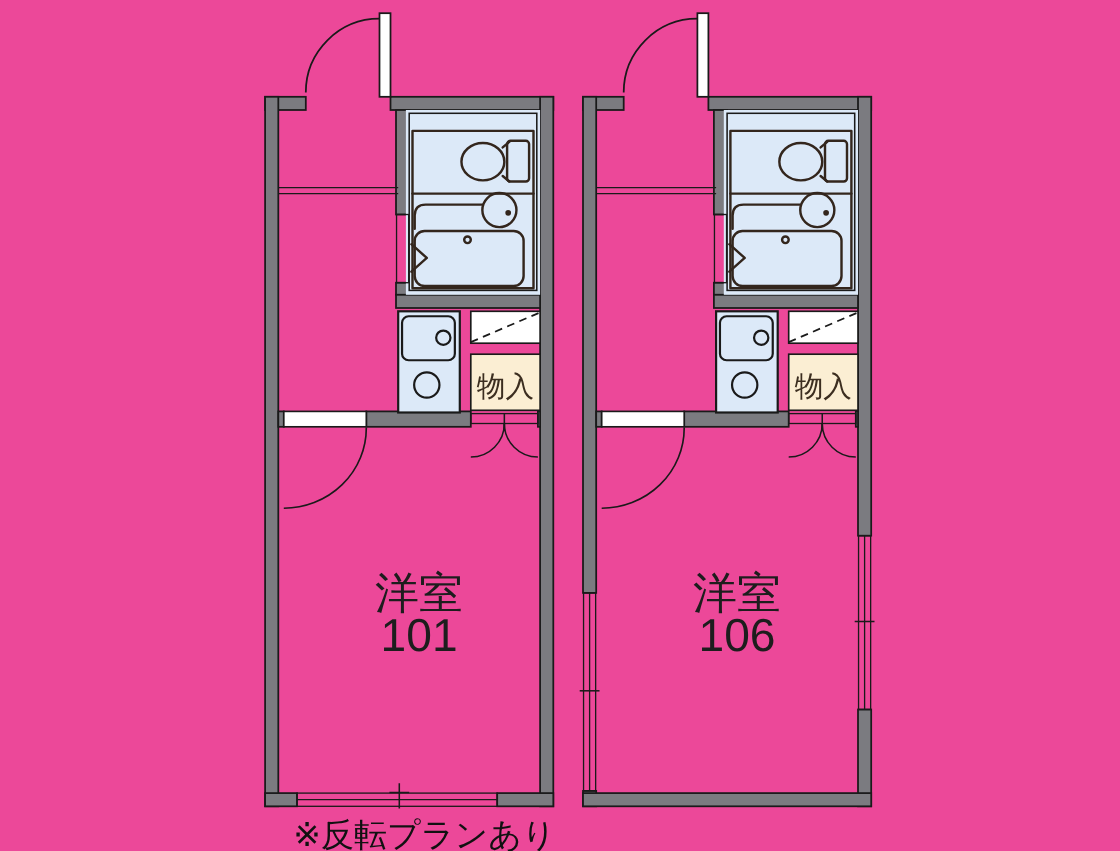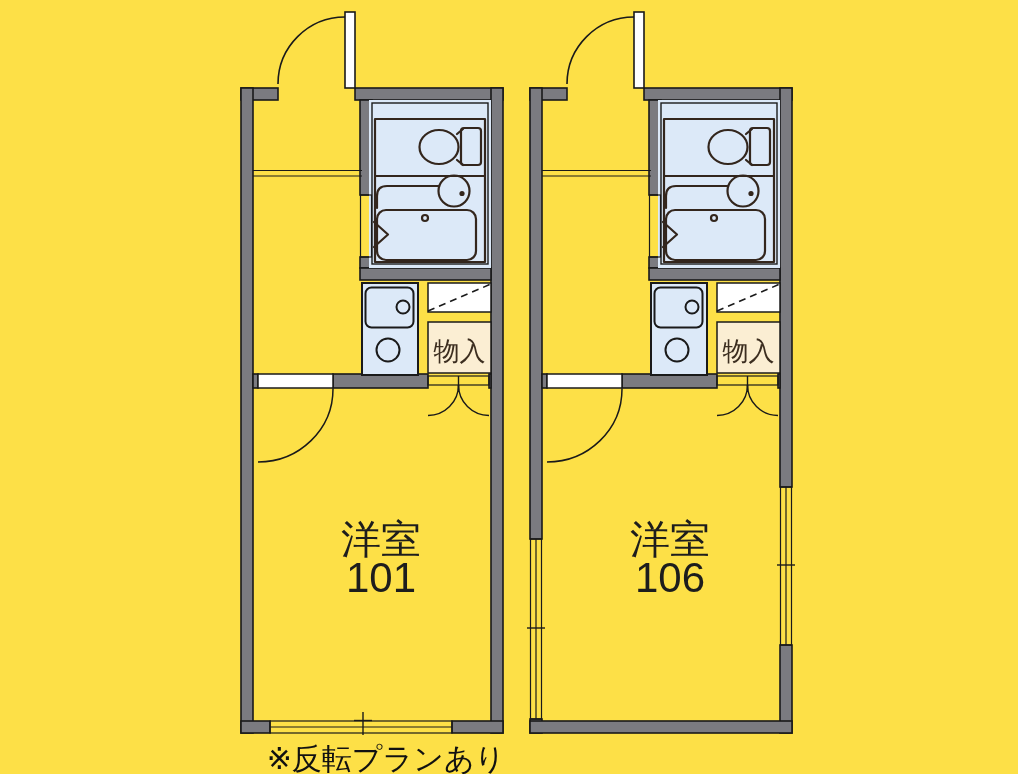--- a/index.html
+++ b/index.html
@@ -1,16 +1,16 @@
 <!DOCTYPE html>
 <html><head>
 <meta charset="utf-8">
 <style>
   html,body{margin:0;padding:0;background:#ffffff;}
-  .canvas{position:relative;width:1018px;height:774px;background:#fde047;overflow:hidden;}
+  .canvas{position:relative;width:1018px;height:774px;background:#ec4899;overflow:hidden;}
   svg{position:absolute;left:0;top:0;}
   svg text{font-family:"Liberation Sans","DejaVu Sans",sans-serif;fill:#1d1d1d;}
   .wall{fill:#7b7b80;stroke:#1a1a1a;stroke-width:1.6;}
   .wline{fill:none;stroke:#1a1a1a;}
   .white{fill:#ffffff;}
   .blue{fill:#dce9f8;}
   .cream{fill:#fbeed3;}
   .fix{fill:none;stroke:#33261d;stroke-width:2.2;stroke-linecap:round;stroke-linejoin:round;}
   .thinline{fill:none;stroke:#1a1a1a;stroke-width:1.2;}
   .roomlabel{font-size:40px;}

